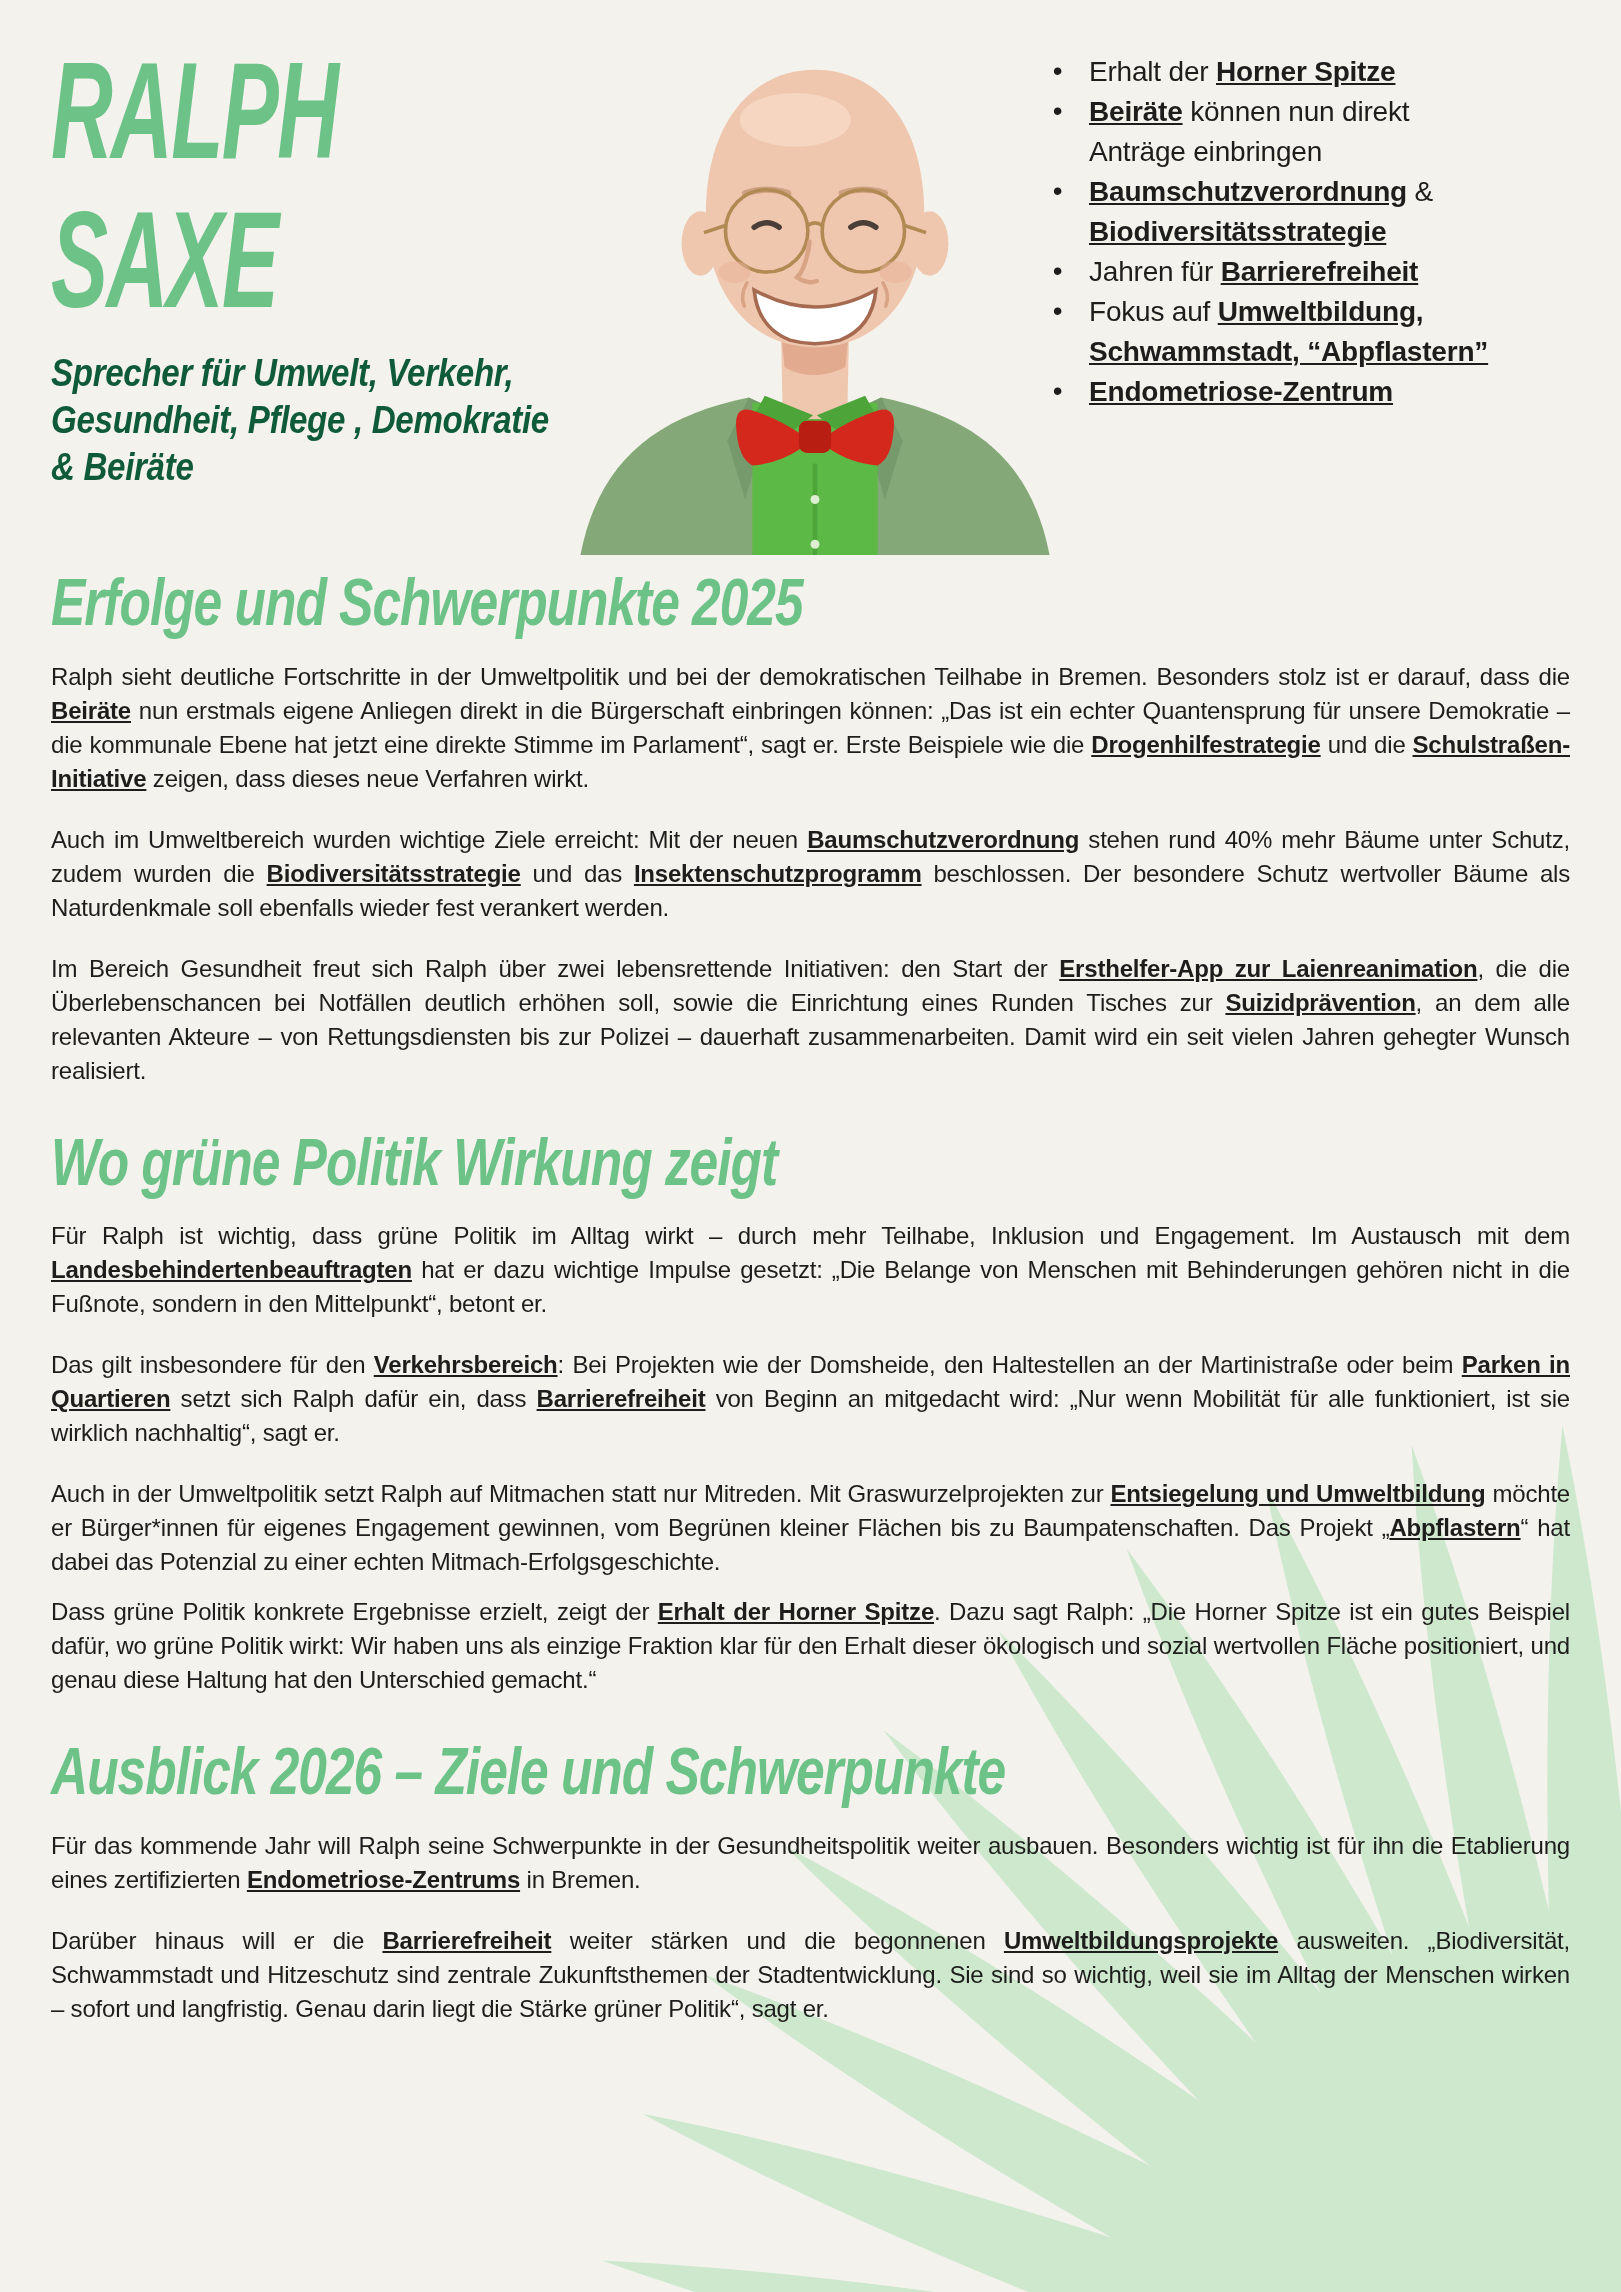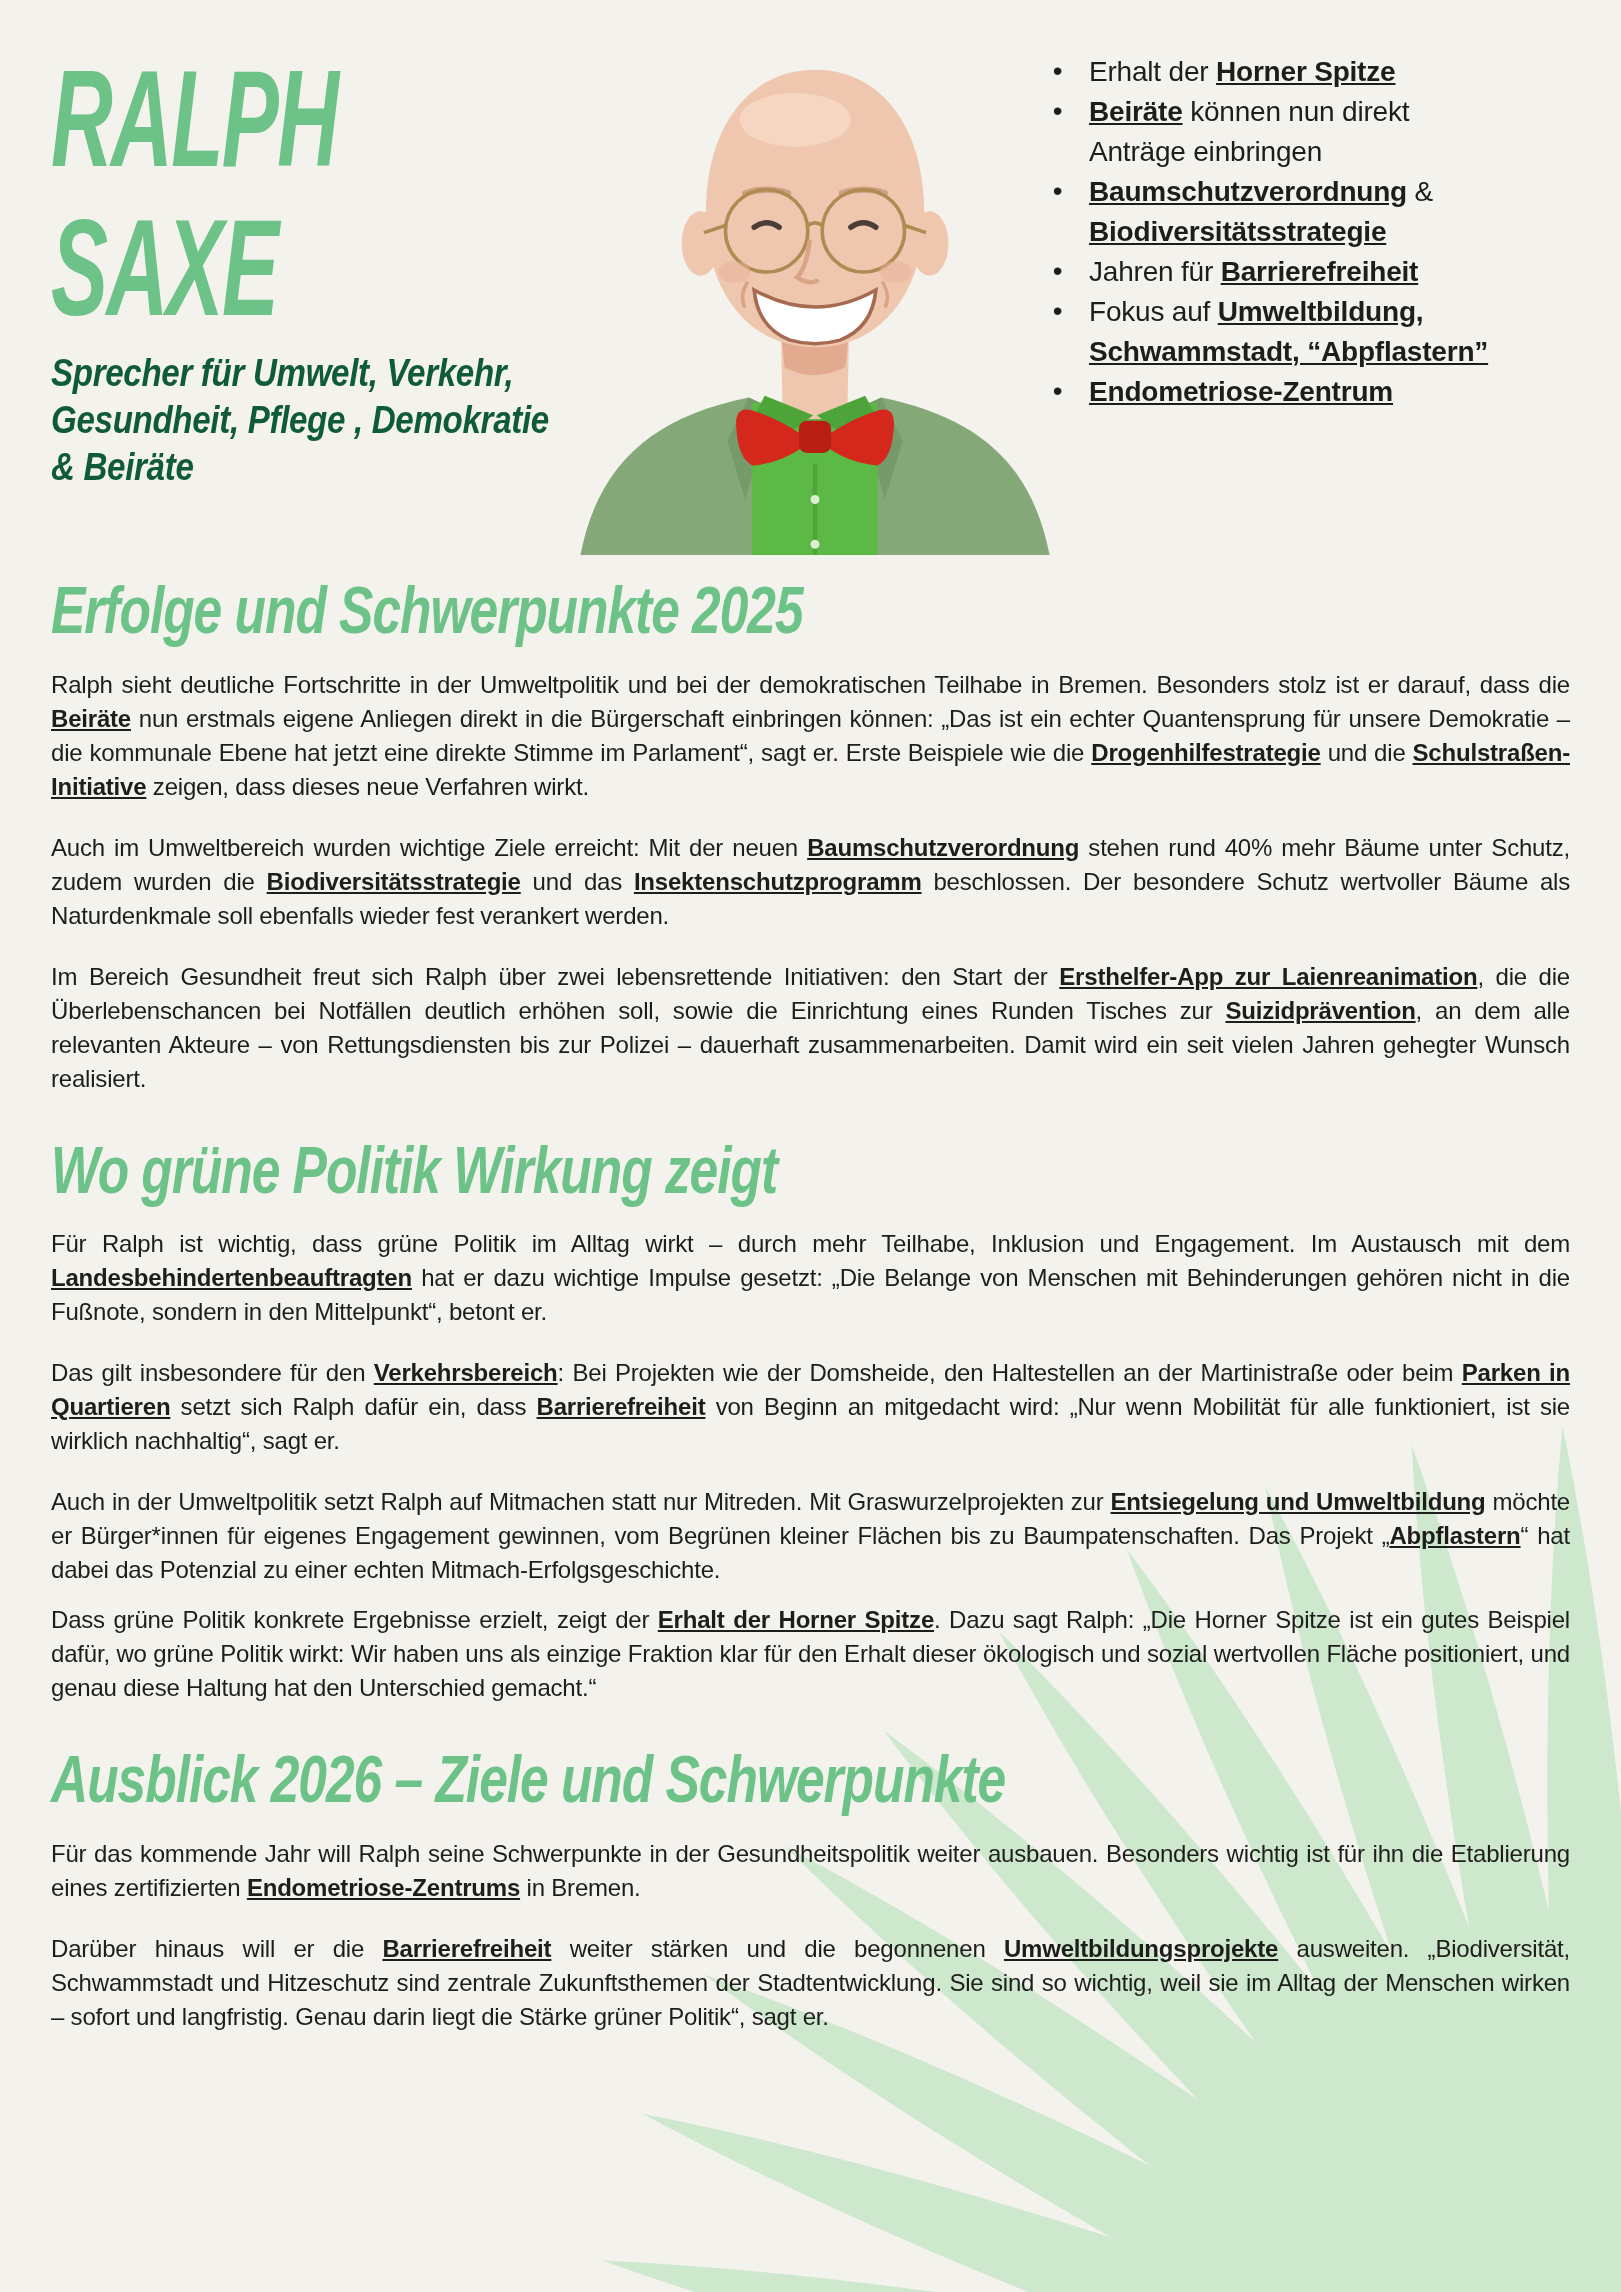--- a/index.html
+++ b/index.html
@@ -12,21 +12,21 @@
   .page{
     position:relative; width:1621px; height:2293px; overflow:hidden;
     background:var(--bg); color:var(--text);
     font-family:"Liberation Sans","DejaVu Sans",sans-serif;
   }
   .watermark{position:absolute; left:322px; top:1379px; z-index:0;}
   .header,.main{z-index:1;}
   .header{position:absolute; inset:0; pointer-events:none;}
   .cond{display:inline-block; transform-origin:0 0;}
   .name{
-    position:absolute; left:51px; top:44px;
+    position:absolute; left:51px; top:36px;
     font-size:138px; line-height:149px; font-weight:700; font-style:italic;
     color:var(--accent-light); white-space:pre-line; letter-spacing:-2.7px;
   }
   .name .cond{transform:scaleX(.62);}
   .role{
     position:absolute; left:51px; top:349px;
     font-size:39px; line-height:47px; font-weight:700; font-style:italic;
     color:var(--accent-dark); white-space:pre-line; letter-spacing:-0.4px;
   }
   .role .cond{transform:scaleX(.85);}
@@ -41,21 +41,21 @@
     margin:30px 0 0; padding:0; list-style:none;
     font-size:28px; line-height:40px; letter-spacing:-0.2px;
   }
   .overview-list li{position:relative; padding-left:47px; white-space:pre-line;}
   .overview-list li::before{content:"\2022"; position:absolute; left:10.7px; top:-0.9px;}
   .main{position:absolute; left:51px; top:562px; width:1519px;}
   .sec-title{
     margin:38px 0 21.5px; font-size:66px; line-height:72px; font-weight:700; font-style:italic;
     color:var(--accent-light); letter-spacing:-1.3px; white-space:nowrap;
   }
-  .sec:first-child .sec-title{margin-top:12px;}
+  .sec:first-child .sec-title{margin-top:4px;}
   .sec-title .cond{transform:scaleX(.78);}
   .main p{
     margin:16px 0 27px; font-size:24px; line-height:34px;
     text-align:justify; letter-spacing:-0.2px;
   }
   .main p.no-gap{margin-bottom:0;}
   b{font-weight:700;text-decoration:underline;}
 </style>
 </head>
 <body>

